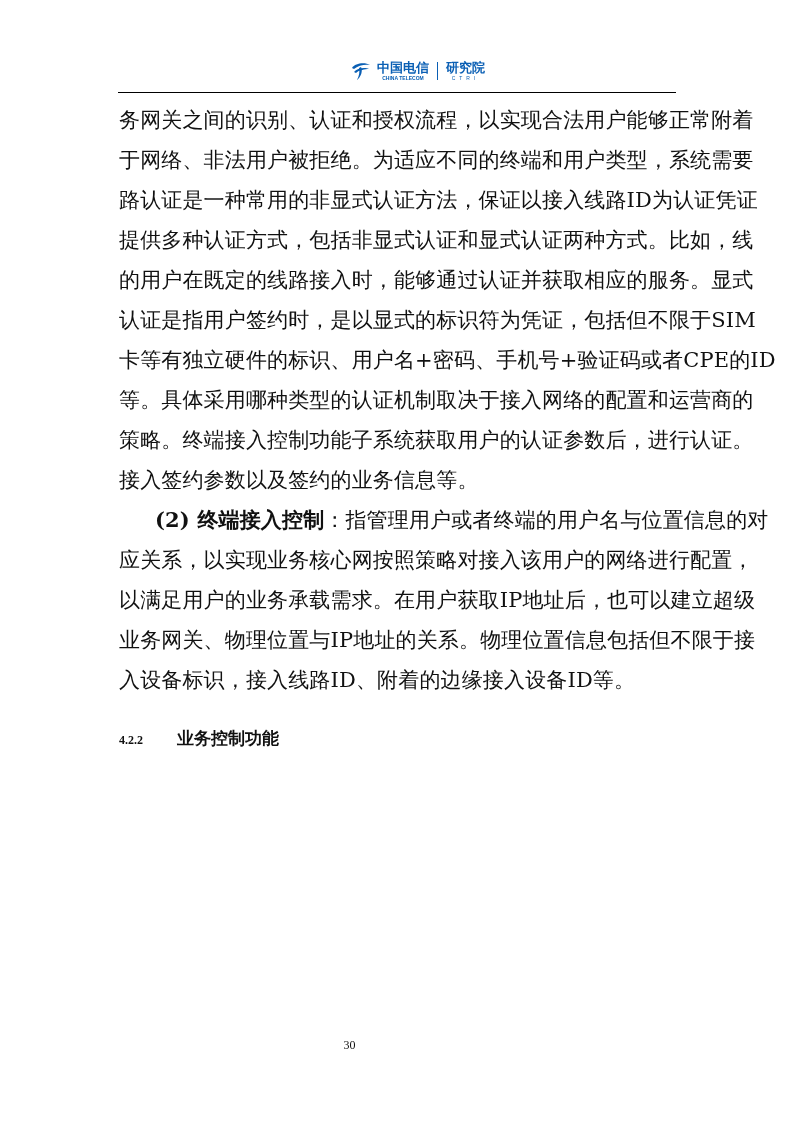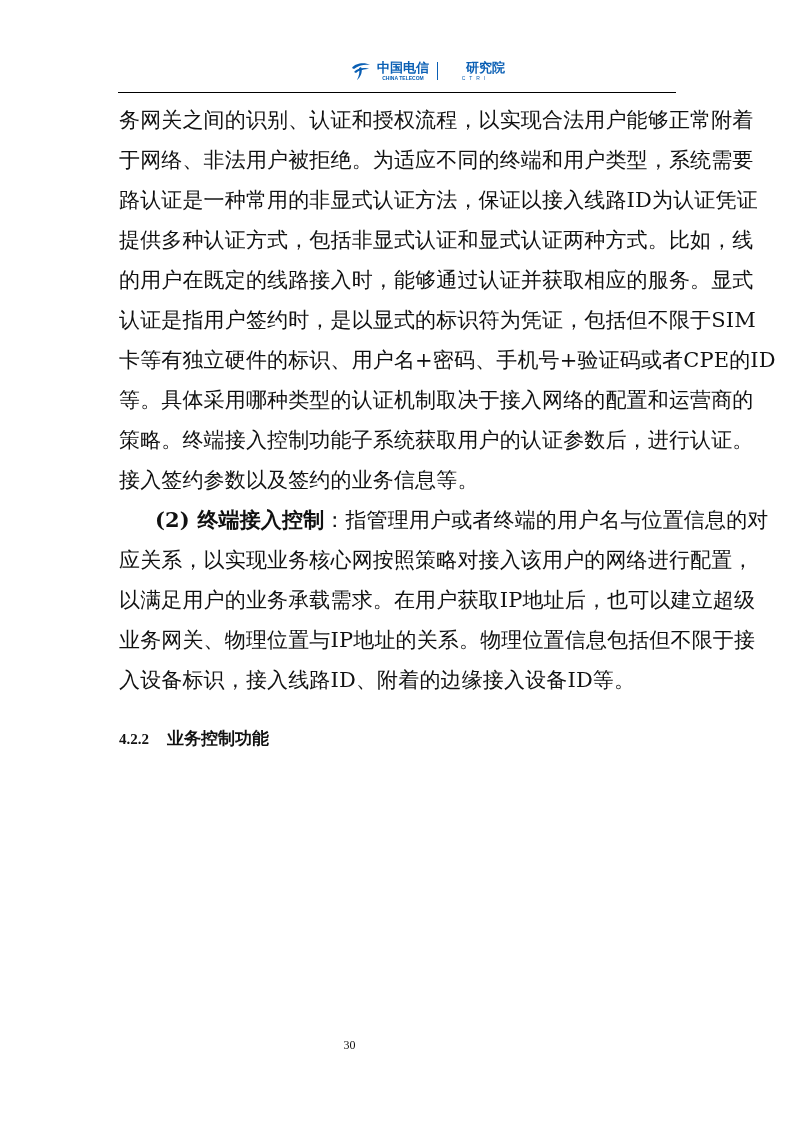--- a/index.html
+++ b/index.html
@@ -5,29 +5,29 @@
     html, body { margin: 0; padding: 0; background: #ffffff; }
     body { width: 793px; height: 1122px; position: relative; overflow: hidden;
            font-family: "DejaVu Serif", "Liberation Serif", serif; color: #111; }
     .header-logo { position: absolute; left: 349px; top: 56px; height: 30px; display: flex; align-items: center; gap: 4px; }
     .logo-mark { width: 24px; height: 24px; }
     .brand-cn-wrap { display: flex; flex-direction: column; align-items: center; line-height: 1; }
     .brand-cn { font-family: "DejaVu Sans", sans-serif; font-size: 13px; font-weight: bold; color: #0a5fb4; letter-spacing: 0px; }
     .brand-en { font-family: "Liberation Sans", sans-serif; font-size: 5px; font-weight: bold; color: #0a5fb4; margin-top: 2px; }
     .logo-divider { width: 1px; height: 18px; background: #0a5fb4; margin: 0 4px; }
     .inst-wrap { display: flex; flex-direction: column; align-items: center; line-height: 1; }
-    .inst-cn { font-family: "DejaVu Sans", sans-serif; font-size: 13px; font-weight: bold; color: #0a5fb4; margin-left: 20px; }
+    .inst-cn { font-family: "DejaVu Sans", sans-serif; font-size: 13px; font-weight: bold; color: #0a5fb4; }
     .inst-en { font-family: "Liberation Sans", sans-serif; font-size: 5px; color: #0a5fb4; letter-spacing: 4px; margin-top: 2px; }
     .header-rule { position: absolute; left: 118px; top: 92px; width: 558px; height: 1px; background: #000; }
     .content { position: absolute; left: 119px; top: 100px; width: 556px; }
     .line { font-size: 21px; height: 40px; line-height: 40px; white-space: nowrap; letter-spacing: 0.15px; }
     .indent { padding-left: 36px; }
     .bold { font-weight: bold; }
     .heading { font-size: 17px; font-weight: bold; height: 40px; line-height: 40px; margin-top: 18px; margin-bottom: 14px; font-family: "DejaVu Sans", sans-serif; }
-    .heading .num { font-family: "Liberation Serif", serif; font-weight: bold; margin-right: 18px; font-size: 15px; }
+    .heading .num { font-family: "Liberation Serif", serif; font-weight: bold; margin-right: 34px; font-size: 12px; }
     .page-number { position: absolute; top: 1038px; left: 0; width: 699px; text-align: center; font-family: "Liberation Serif", serif; font-size: 12px; }
   </style>
 </head>
 <body>
 
 <div class="header-logo">
   <svg class="logo-mark" viewBox="0 0 24 24">
     <path d="M3 9 C6 4, 16 3, 21 6 C17 5, 9 6, 5 10 Z" fill="#0a5fb4"></path>
     <path d="M5 13 C8 9, 16 8, 20 10 C16 10, 10 11, 7 14 Z" fill="#0a5fb4"></path>
     <path d="M12 8 C14 12, 12 18, 8 21 C10 17, 11 13, 10 9 Z" fill="#0a5fb4"></path>

